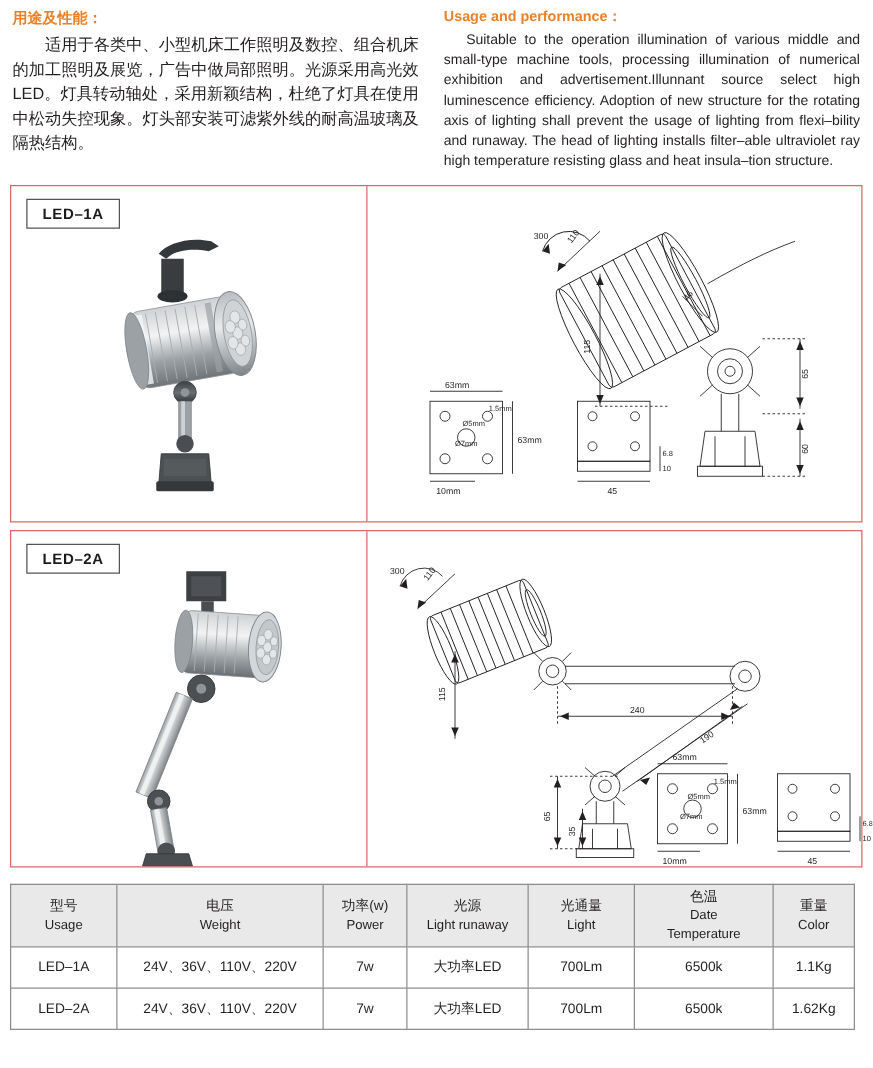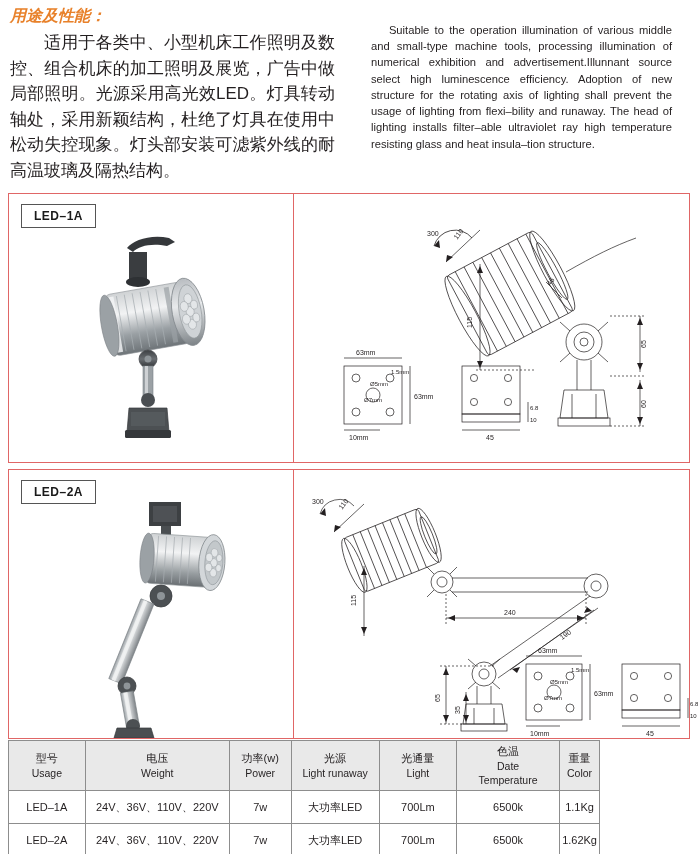--- a/index.html
+++ b/index.html
@@ -36,36 +36,36 @@
   }
   .top-col.left { padding-right: 14px; }
   .top-col.right { padding-left: 6px; }
   .sect-title {
     color: #e8812a;
     font-size: 11.5px;
     font-weight: bold;
     margin: 0 0 3px 0;
     letter-spacing: 0px;
   }
-  .sect-title.cn { font-size: 16px; font-style: italic; }
+  .sect-title.cn { font-size: 12px; }
   .body-cn {
-    font-size: 17px;
+    font-size: 13px;
     line-height: 1.5;
     text-align: justify;
     text-justify: inter-ideograph;
     color: #231f20;
     margin: 0;
     text-indent: 2em;
   }
   .body-en {
     font-size: 11.2px;
     line-height: 1.45;
     text-align: justify;
     color: #231f20;
-    margin: 16px;
+    margin: 0;
     text-indent: 1.6em;
   }
 
   
   .panel {
     position: relative;
     margin: 6px 8px 0 8px;
     border: 1px solid #e06666;
     box-sizing: border-box;
     display: flex;
@@ -99,22 +99,22 @@
 
   
   .tech-title {
     color: #e8812a;
     font-size: 11.5px;
     font-weight: bold;
     margin: 10px 0 5px 10px;
   }
   table.tech {
     border-collapse: collapse;
-    width: 592px;
-    margin: 1px 8px;
+    width: 676px;
+    margin: 13px 8px;
     font-size: 11px;
   }
   table.tech th, table.tech td {
     border: 1px solid #8d8d8d;
     text-align: center;
     vertical-align: middle;
     padding: 3px 2px;
     color: #231f20;
   }
   table.tech thead th {
@@ -137,20 +137,21 @@
 <body>
 
 <div class="page">
 
   <div class="top-block">
     <div class="top-col left">
       <div class="sect-title cn">用途及性能：</div>
       <p class="body-cn">适用于各类中、小型机床工作照明及数控、组合机床的加工照明及展览，广告中做局部照明。光源采用高光效LED。灯具转动轴处，采用新颖结构，杜绝了灯具在使用中松动失控现象。灯头部安装可滤紫外线的耐高温玻璃及隔热结构。</p>
     </div>
     <div class="top-col right">
+      <div class="sect-title">Usage and performance：</div>
       <p class="body-en">Suitable to the operation illumination of various middle and small-type machine tools, processing illumination of numerical exhibition and advertisement.Illunnant source select high luminescence efficiency. Adoption of new structure for the rotating axis of lighting shall prevent the usage of lighting from flexi–bility and runaway. The head of lighting installs filter–able ultraviolet ray high temperature resisting glass and heat insula–tion structure.</p>
     </div>
   </div>
 
   <div class="panel panel1">
     <div class="panel-left">
       <div class="model-tag">LED–1A</div>
 
       <svg class="fig" width="285" height="268" viewBox="0 0 285 268">
         <defs>

